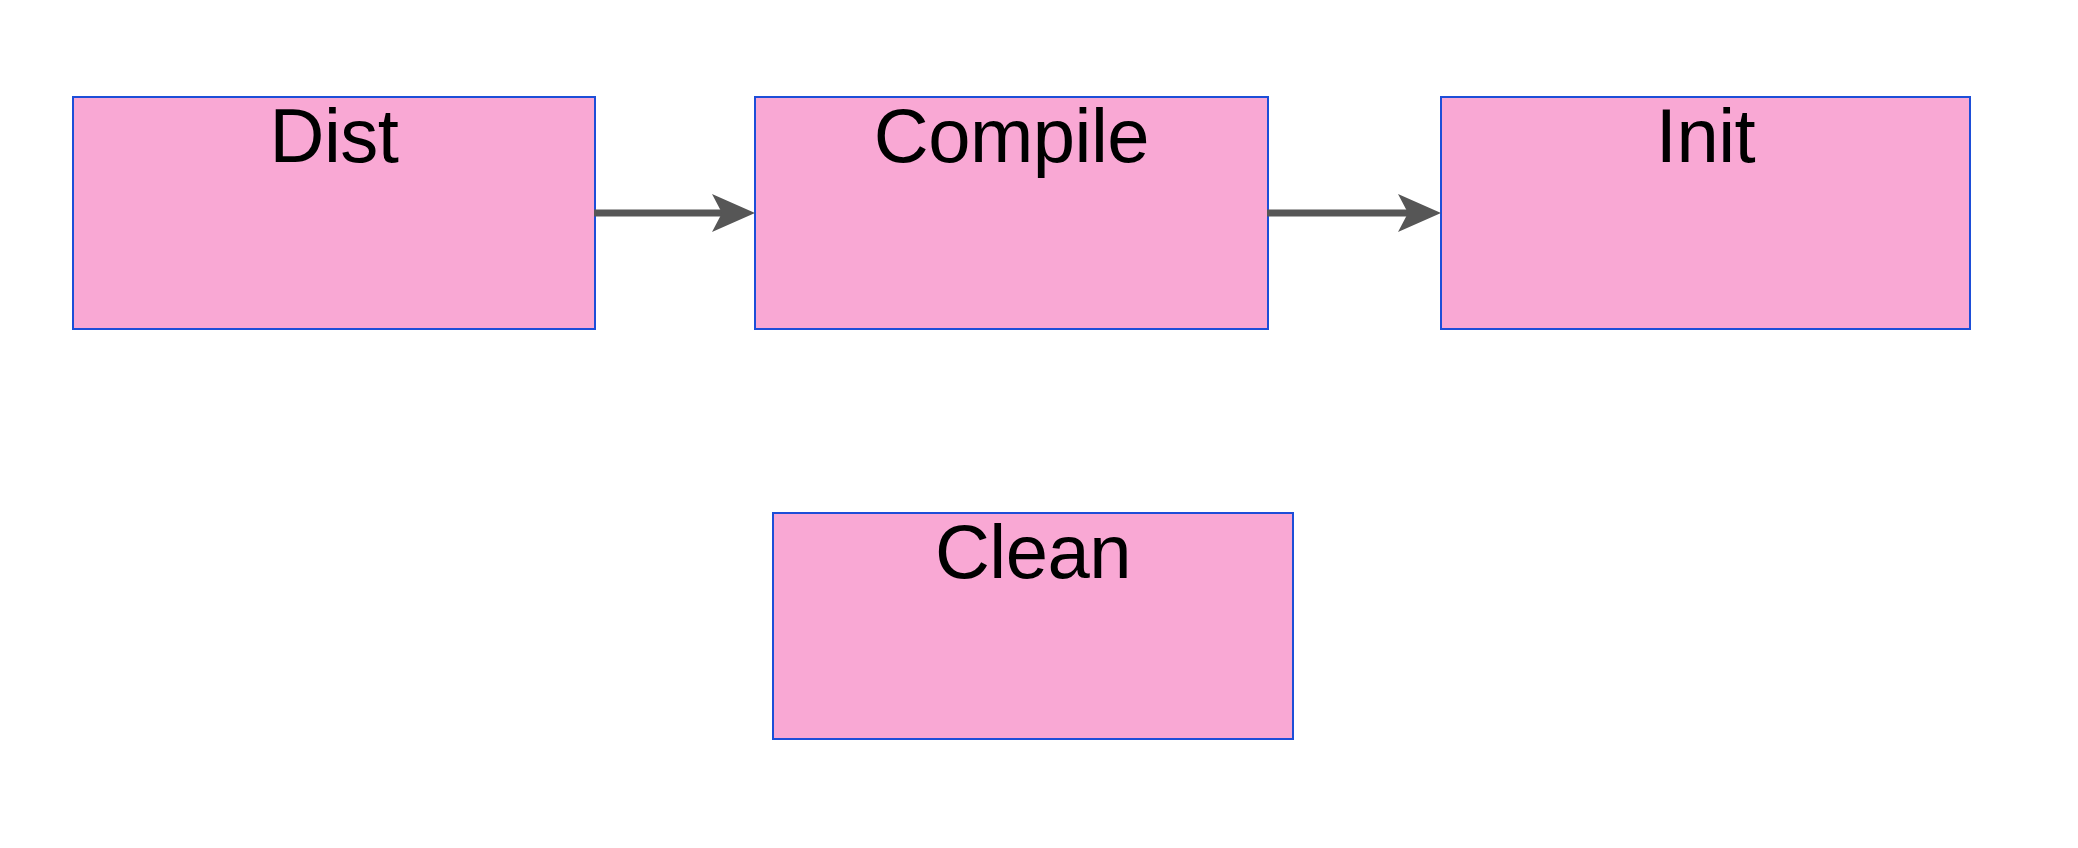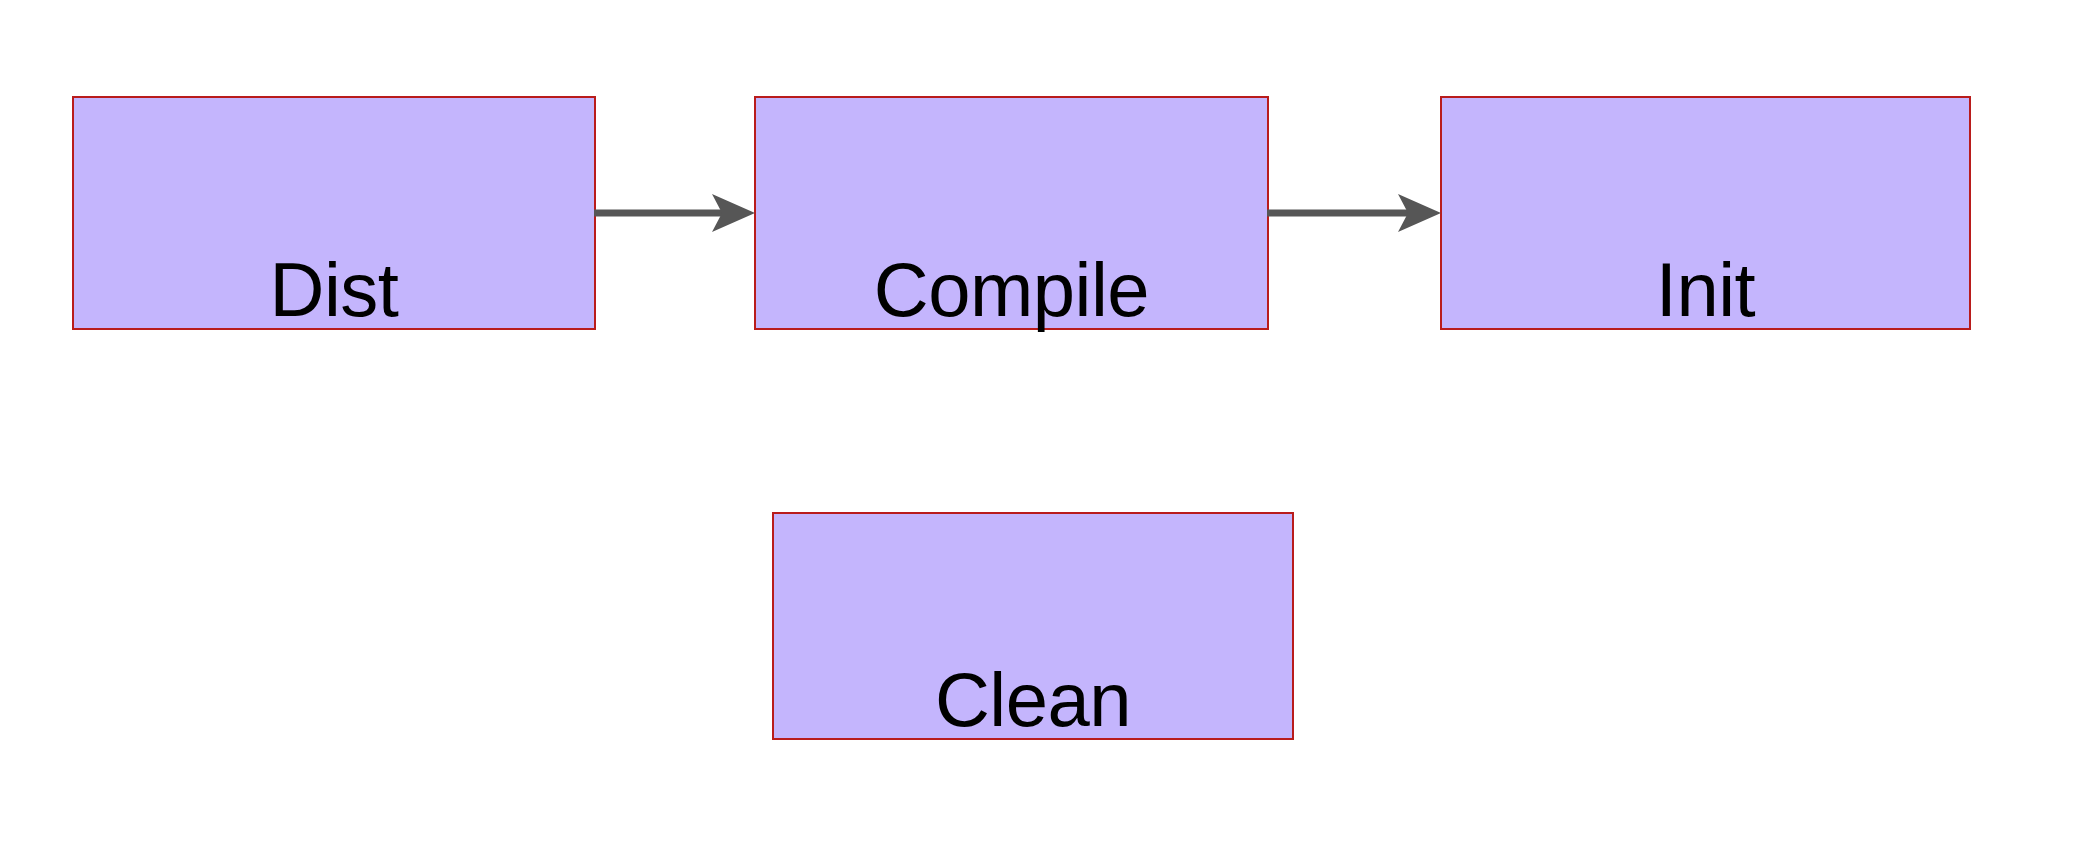--- a/index.html
+++ b/index.html
@@ -13,24 +13,24 @@
   #canvas {
     position: relative;
     width: 2078px;
     height: 848px;
     background: #ffffff;
     overflow: hidden;
   }
   .node {
     position: absolute;
     box-sizing: border-box;
-    background: #c4b5fd;
-    border: 2px solid #b91c1c;
+    background: #f9a8d4;
+    border: 2px solid #1d4ed8;
     display: flex;
-    align-items: flex-end;
+    align-items: flex-start;
     justify-content: center;
   }
   .node-label {
     font-family: "Liberation Sans", sans-serif;
     font-size: 76px;
     line-height: 1;
     color: #000000;
     font-weight: 400;
     letter-spacing: -0.5px;
     white-space: nowrap;

